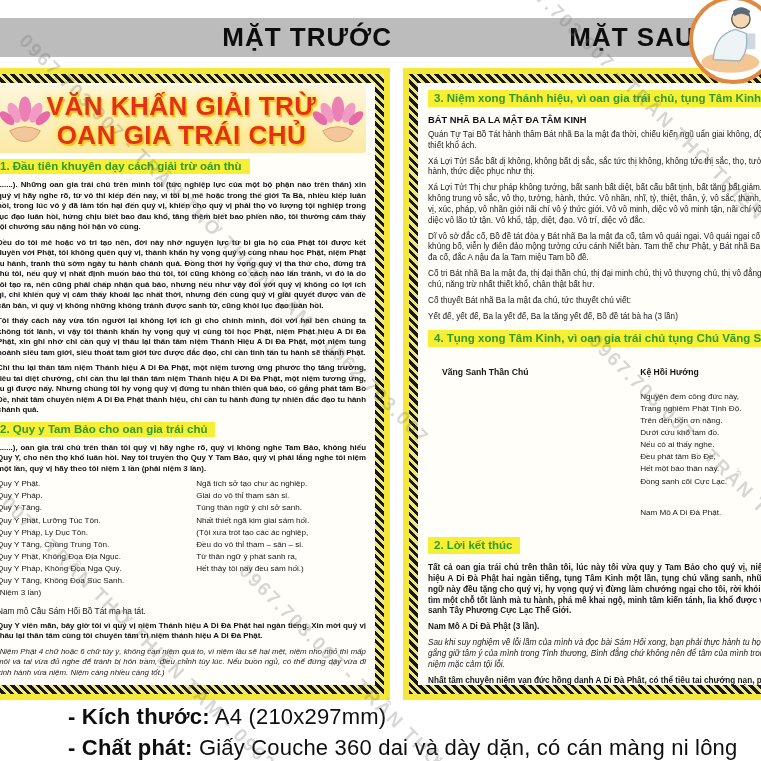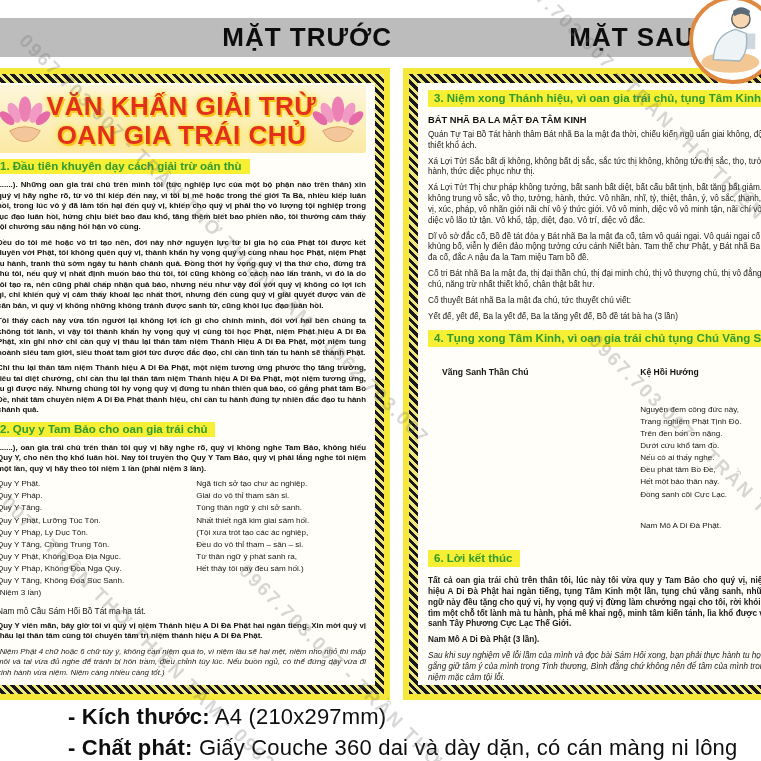--- a/index.html
+++ b/index.html
@@ -40,21 +40,21 @@
   .sec-head-r{margin:0 0 4px;padding:2px 8px 3px 6px}
 
   .para{font-size:7.9px;line-height:1.33;color:#131313;text-align:justify;margin-top:5px}
   .para.b{font-weight:700}
   .para.i{font-style:italic;color:#222}
 
   .cols{display:flex;margin-top:4px}
   .col{white-space:pre-line;font-size:8.1px;line-height:1.5;color:#161616}
   .col-l{width:54%}
   .col-r{width:46%}
-  .col-title{font-weight:800;font-size:8.6px;margin-bottom:13px}
+  .col-title{font-weight:800;font-size:8.6px;margin-bottom:0}
 
   .plain-line{font-size:8.3px;margin-top:6px;color:#161616}
 
   
   .rpara{font-size:8.2px;line-height:1.32;color:#1a1a1a;margin-top:5px;text-align:left}
   .rpara.b{font-weight:700;text-align:justify}
   .rpara.i{font-style:italic;color:#222}
   .sutra-title{font-size:9.3px;font-weight:800;color:#101010;margin-top:4px}
   .cols-r{margin-top:2px}
   .cols-r .col{padding-left:14px}
@@ -203,21 +203,21 @@
 Dưới cứu khổ tam đồ.
 Nếu có ai thấy nghe.
 Đều phát tâm Bồ Đề,
 Hết một báo thân này.
 Đồng sanh cõi Cực Lạc.</div>
             <div style="margin-top:7px">Nam Mô A Di Đà Phật.</div>
           </div>
         </div>
 
         <div style="margin-top:4px">
-          <span class="sec-head sec-head-r">6. Lời kết thúc</span>
+          <span class="sec-head sec-head-r">2. Lời kết thúc</span>
         </div>
 
         <p class="rpara b">Tất cả oan gia trái chủ trên thân tôi, lúc này tôi vừa quy y Tam Bảo cho quý vị, niệm thánh hiệu A Di Đà Phật hai ngàn tiếng, tụng Tâm Kinh một lần, tụng chú vãng sanh, những pháp ngữ này đều tặng cho quý vị, hy vọng quý vị đừng làm chướng ngại cho tôi, rời khỏi thân tôi, tìm một chỗ tốt lành mà tu hành, phá mê khai ngộ, minh tâm kiến tánh, lìa khổ được vui, vãng sanh Tây Phương Cực Lạc Thế Giới.</p>
         <p class="rpara b">Nam Mô A Di Đà Phật (3 lần).</p>
         <p class="rpara i">Sau khi suy nghiệm về lỗi lầm của mình và đọc bài Sám Hối xong, bạn phải thực hành tu học, cố gắng giữ tâm ý của mình trong Tình thương, Bình đẳng chứ không nên để tâm của mình trong ý niệm mặc cảm tội lỗi.</p>
         <p class="rpara"><b>Nhất tâm chuyên niệm vạn đức hồng danh A Di Đà Phật, có thể tiêu tai chướng nạn, phá mê khai ngộ, thuận đạt bờ giác.</b></p>
 
       </div>
     </div>
   </div>

